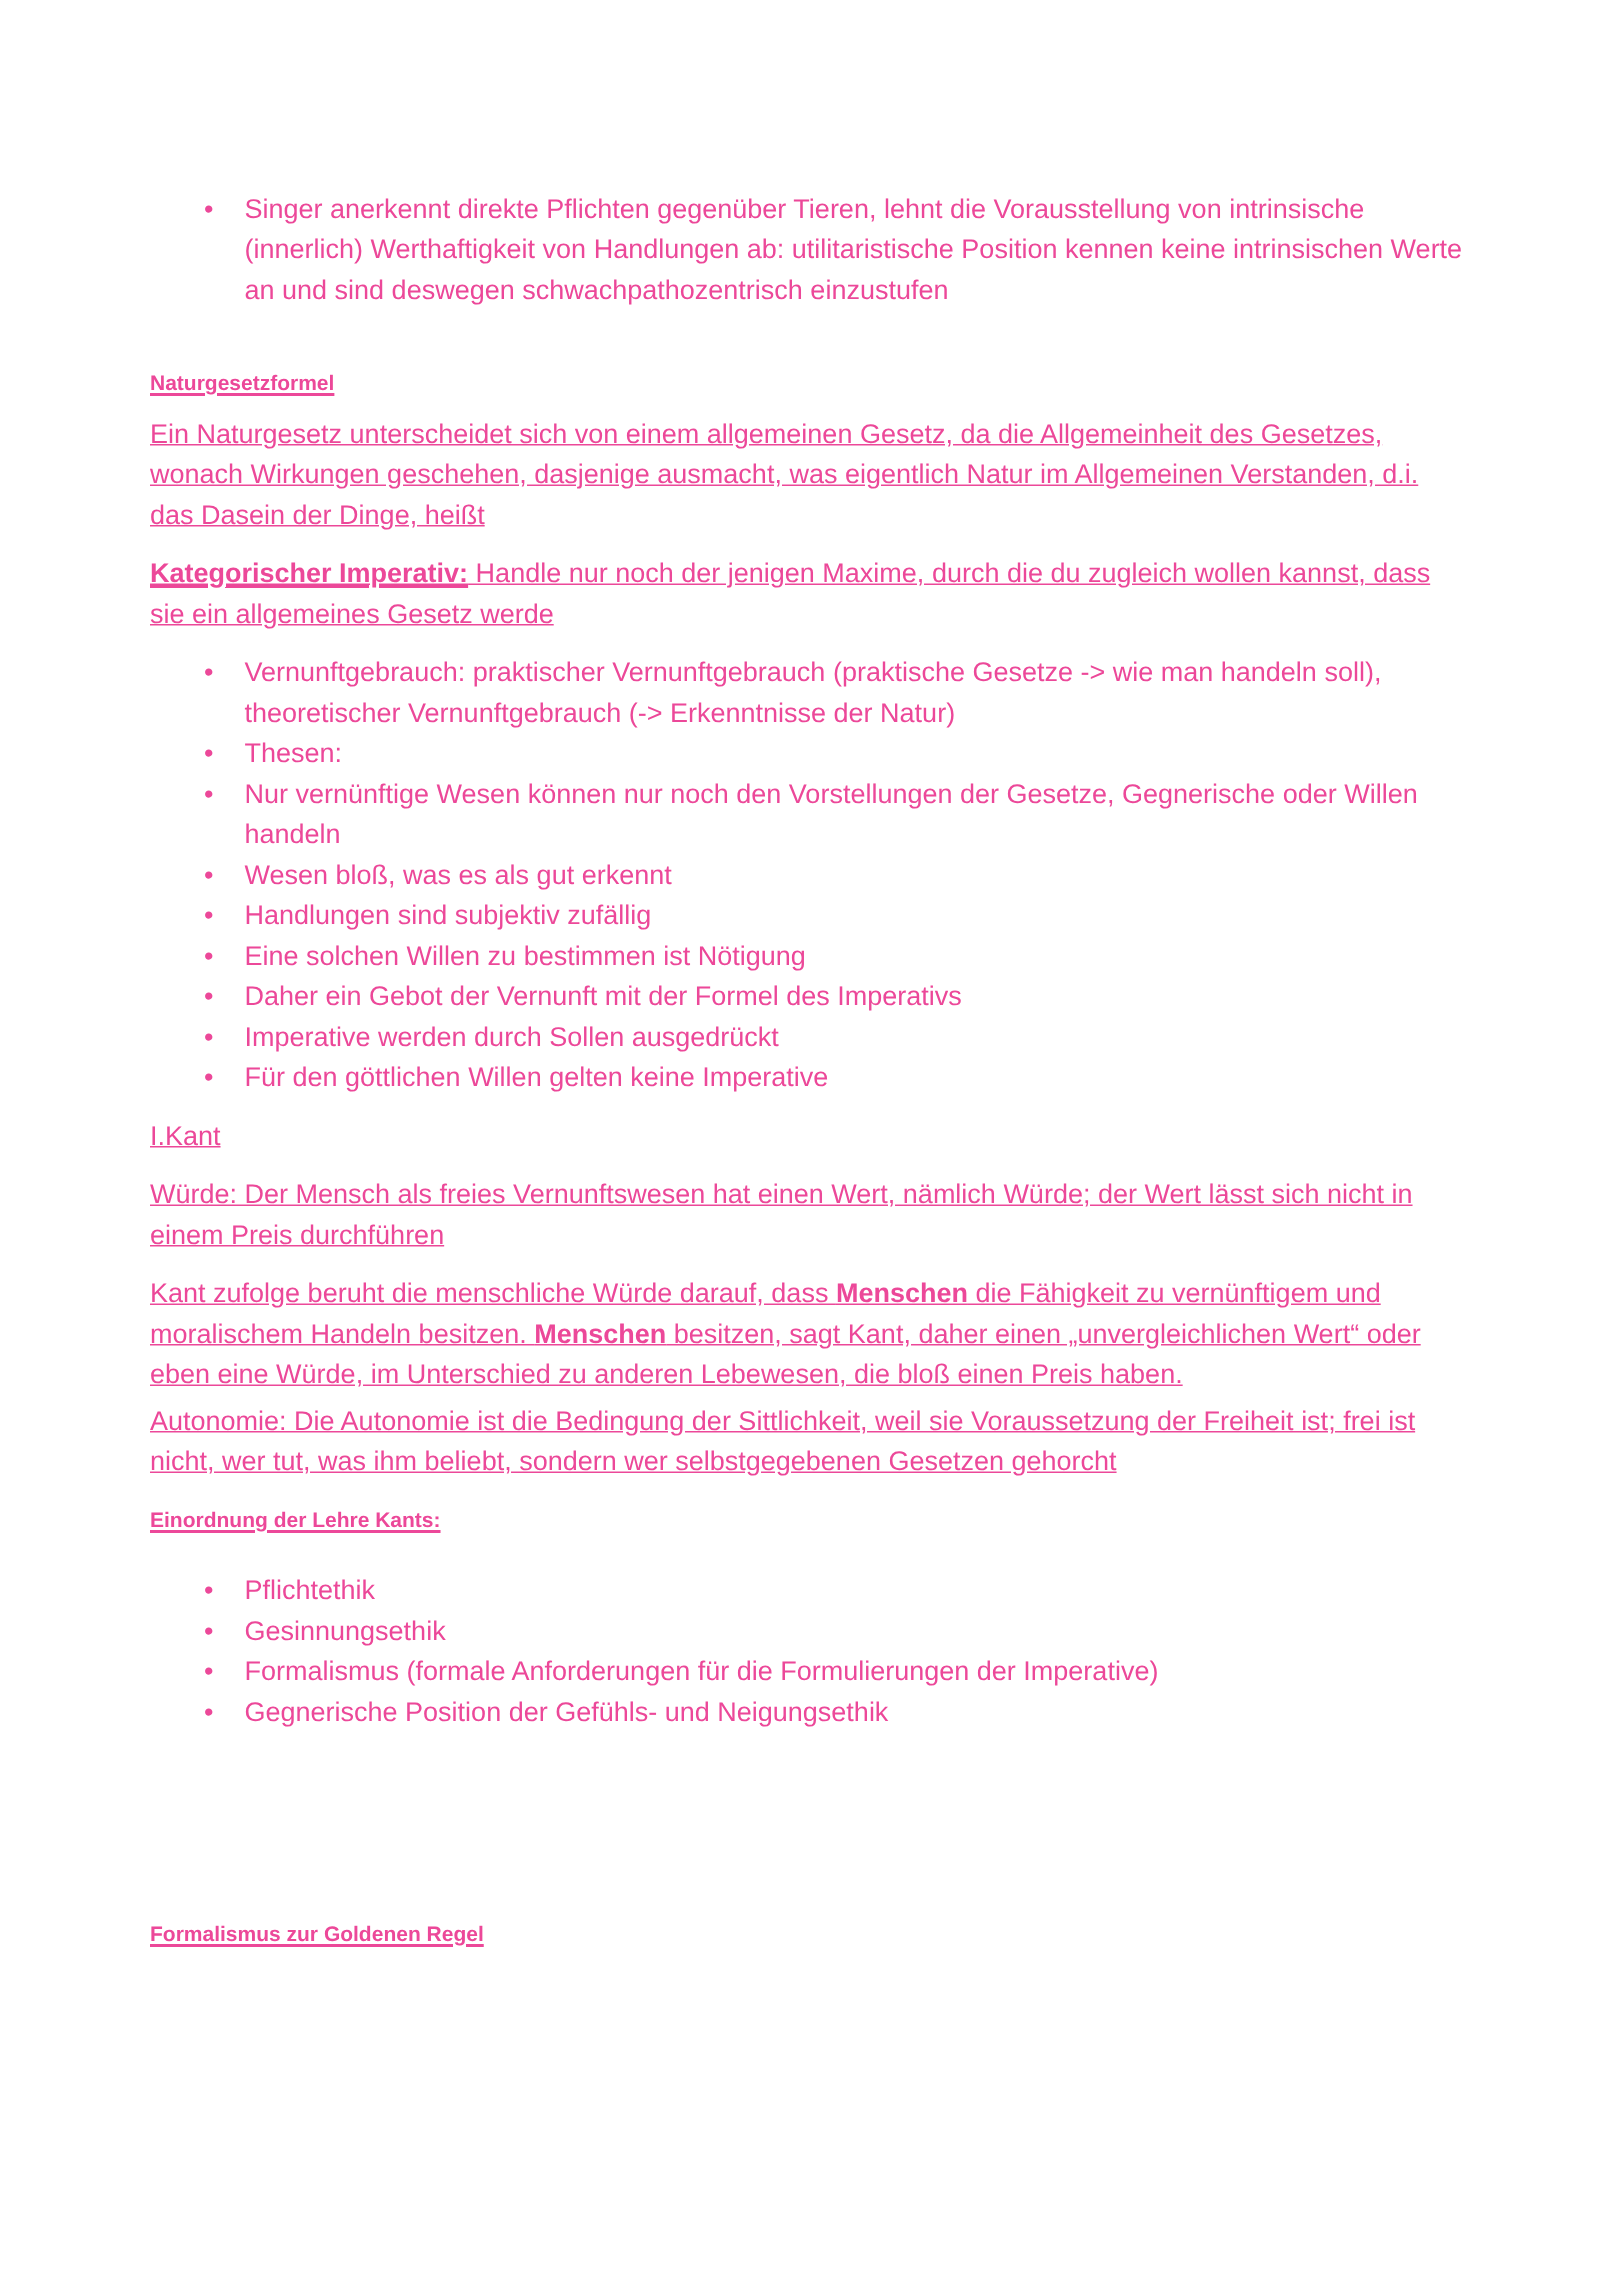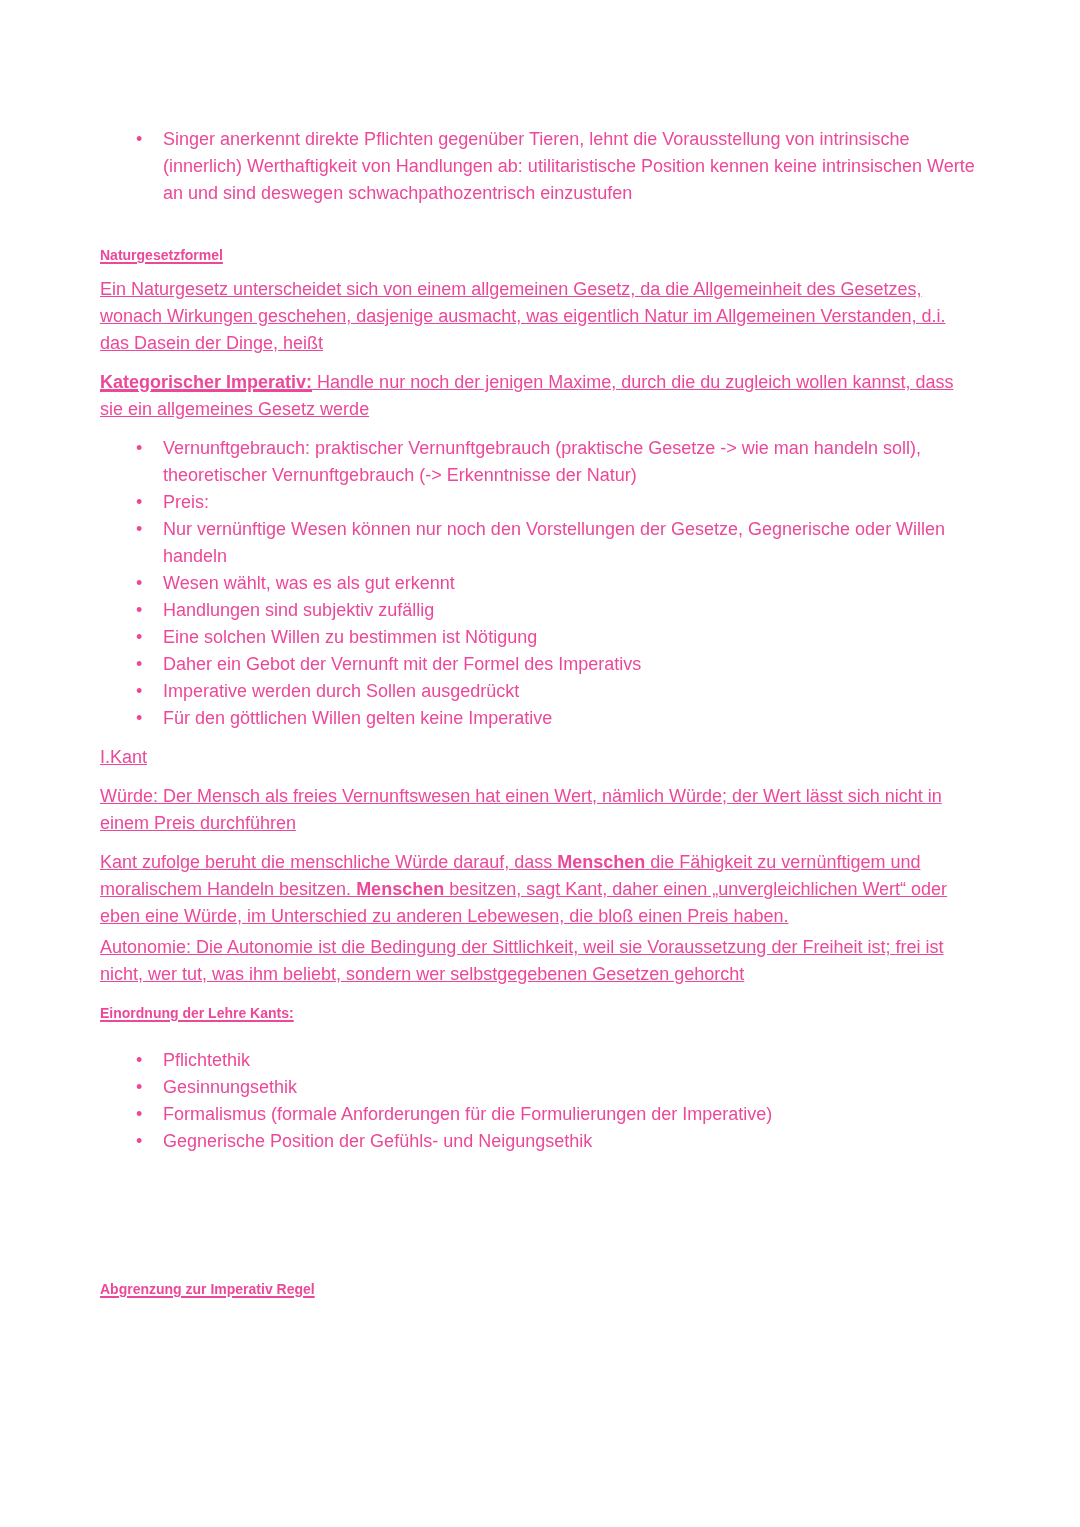--- a/index.html
+++ b/index.html
@@ -71,23 +71,23 @@
   </ul>
 
   <h2 class="heading mt-naturgesetz">Naturgesetzformel</h2>
 
   <p>Ein Naturgesetz unterscheidet sich von einem allgemeinen Gesetz, da die Allgemeinheit des Gesetzes, wonach Wirkungen geschehen, dasjenige ausmacht, was eigentlich Natur im Allgemeinen Verstanden, d.i. das Dasein der Dinge, heißt</p>
 
   <p><span class="lead-bold-underline">Kategorischer Imperativ:</span><span> Handle nur noch der jenigen Maxime, durch die du zugleich wollen kannst, dass sie ein allgemeines Gesetz werde</span></p>
 
   <ul class="blist mb-4">
     <li>Vernunftgebrauch: praktischer Vernunftgebrauch (praktische Gesetze -&gt; wie man handeln soll), theoretischer Vernunftgebrauch (-&gt; Erkenntnisse der Natur)</li>
-    <li>Preis:</li>
+    <li>Thesen:</li>
     <li>Nur vernünftige Wesen können nur noch den Vorstellungen der Gesetze, Gegnerische oder Willen handeln</li>
-    <li>Wesen wählt, was es als gut erkennt</li>
+    <li>Wesen bloß, was es als gut erkennt</li>
     <li>Handlungen sind subjektiv zufällig</li>
     <li>Eine solchen Willen zu bestimmen ist Nötigung</li>
     <li>Daher ein Gebot der Vernunft mit der Formel des Imperativs</li>
     <li>Imperative werden durch Sollen ausgedrückt</li>
     <li>Für den göttlichen Willen gelten keine Imperative</li>
   </ul>
 
 
   <p>I.Kant</p>
 
@@ -99,15 +99,15 @@
 
   <h2 class="heading mb-8">Einordnung der Lehre Kants:</h2>
 
   <ul class="blist">
     <li>Pflichtethik</li>
     <li>Gesinnungsethik</li>
     <li>Formalismus (formale Anforderungen für die Formulierungen der Imperative)</li>
     <li>Gegnerische Position der Gefühls- und Neigungsethik</li>
   </ul>
 
-  <h2 class="heading mt-abgrenzung">Abgrenzung zur Imperativ Regel</h2>
+  <h2 class="heading mt-abgrenzung">Formalismus zur Goldenen Regel</h2>
 
 </div>
 
 </body></html>

